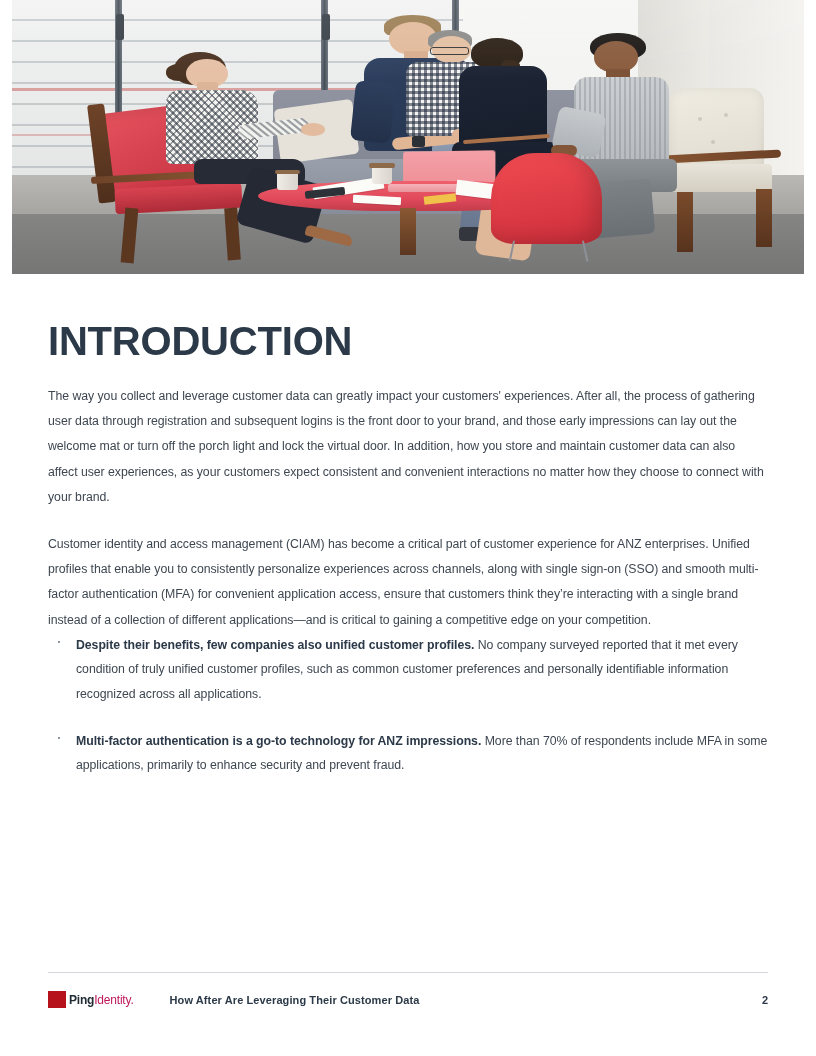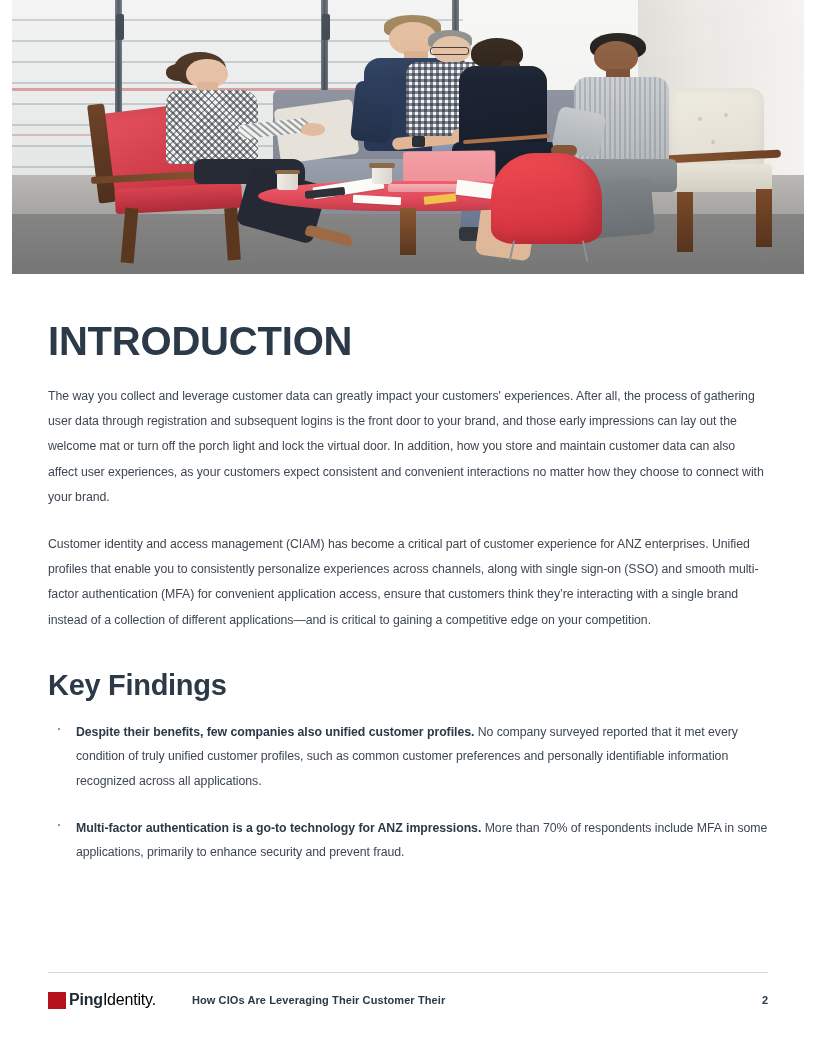--- a/index.html
+++ b/index.html
@@ -386,33 +386,33 @@
     width: 100%;
     margin-bottom: 18px;
   }
   .footer-row {
     display: flex;
     align-items: center;
   }
   .logo {
     display: flex;
     align-items: center;
-    font-size: 16px;
+    font-size: 12px;
     letter-spacing: -0.2px;
     white-space: nowrap;
   }
   .logo-mark {
     width: 18px;
     height: 17px;
     background: #b5121b;
     margin-right: 3px;
     display: inline-block;
   }
   .logo-ping { font-weight: 700; color: #222c35; }
-  .logo-identity { font-weight: 400; color: #000000; }
+  .logo-identity { font-weight: 400; color: #be185d; }
   .footer-doc-title {
     margin-left: 36px;
     font-size: 11px;
     font-weight: 700;
     color: #2b3948;
     letter-spacing: 0.1px;
   }
   .footer-page {
     margin-left: auto;
     font-size: 11px;
@@ -533,36 +533,35 @@
   </div>
 </div>
 
 <div class="content">
 
   <h1 class="page-title">INTRODUCTION</h1>
 
   <p class="body">The way you collect and leverage customer data can greatly impact your customers' experiences. After all, the process of gathering user data through registration and subsequent logins is the front door to your brand, and those early impressions can lay out the welcome mat or turn off the porch light and lock the virtual door. In addition, how you store and maintain customer data can also affect user experiences, as your customers expect consistent and convenient interactions no matter how they choose to connect with your brand.</p>
   <p class="body">Customer identity and access management (CIAM) has become a critical part of customer experience for ANZ enterprises. Unified profiles that enable you to consistently personalize experiences across channels, along with single sign-on (SSO) and smooth multi-factor authentication (MFA) for convenient application access, ensure that customers think they’re interacting with a single brand instead of a collection of different applications—and is critical to gaining a competitive edge on your competition.</p>
 
-  <h2 class="section-title">Key Findings</h2>
 
   <ul class="findings">
     <li>
       <span class="lead">Despite their benefits, few companies also unified customer profiles.</span><span> No company surveyed reported that it met every condition of truly unified customer profiles, such as common customer preferences and personally identifiable information recognized across all applications.</span>
     </li>
     <li>
       <span class="lead">Multi-factor authentication is a go-to technology for ANZ impressions.</span><span> More than 70% of respondents include MFA in some applications, primarily to enhance security and prevent fraud.</span>
     </li>
   </ul>
 </div>
 
 <div class="footer">
   <div class="footer-rule"></div>
   <div class="footer-row">
     <div class="logo">
       <span class="logo-mark"></span>
         <span class="logo-ping">Ping</span>
         <span class="logo-identity">Identity.</span>
     </div>
-    <div class="footer-doc-title">How CIOs Are Leveraging Their Customer Their</div>
+    <div class="footer-doc-title">How After Are Leveraging Their Customer Data</div>
     <div class="footer-page">2</div>
   </div>
 </div>
 
 </body></html>

